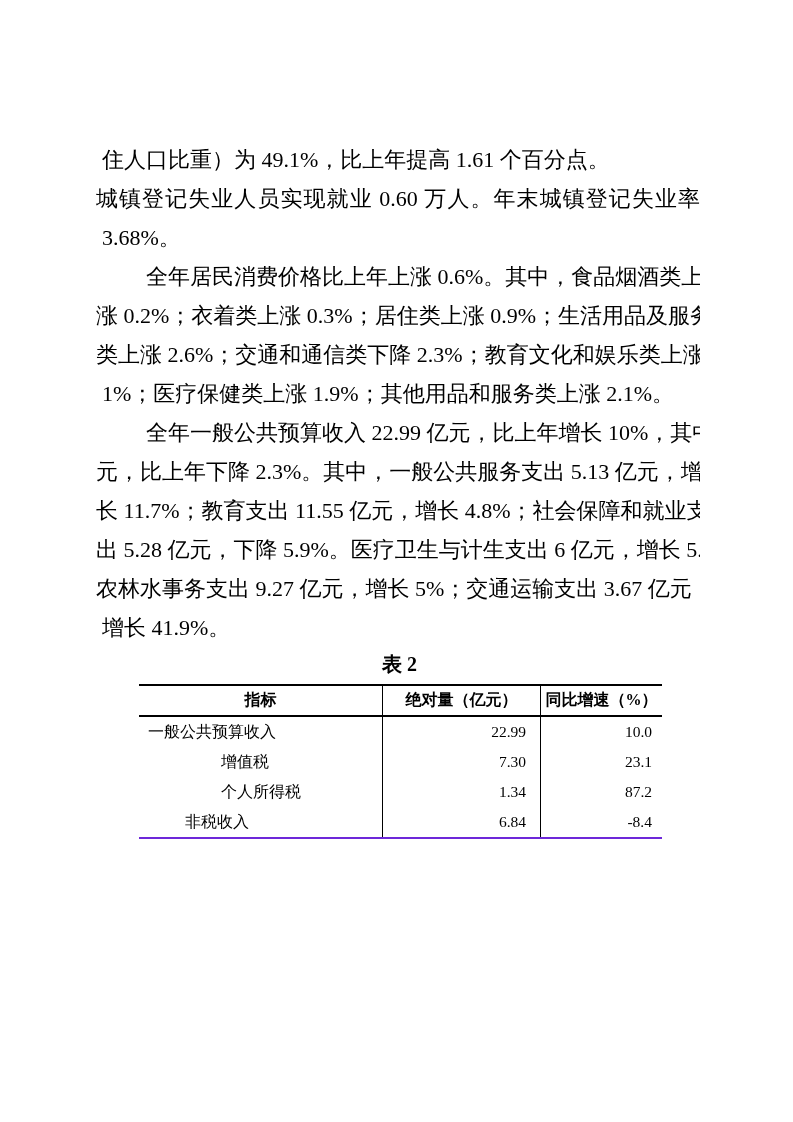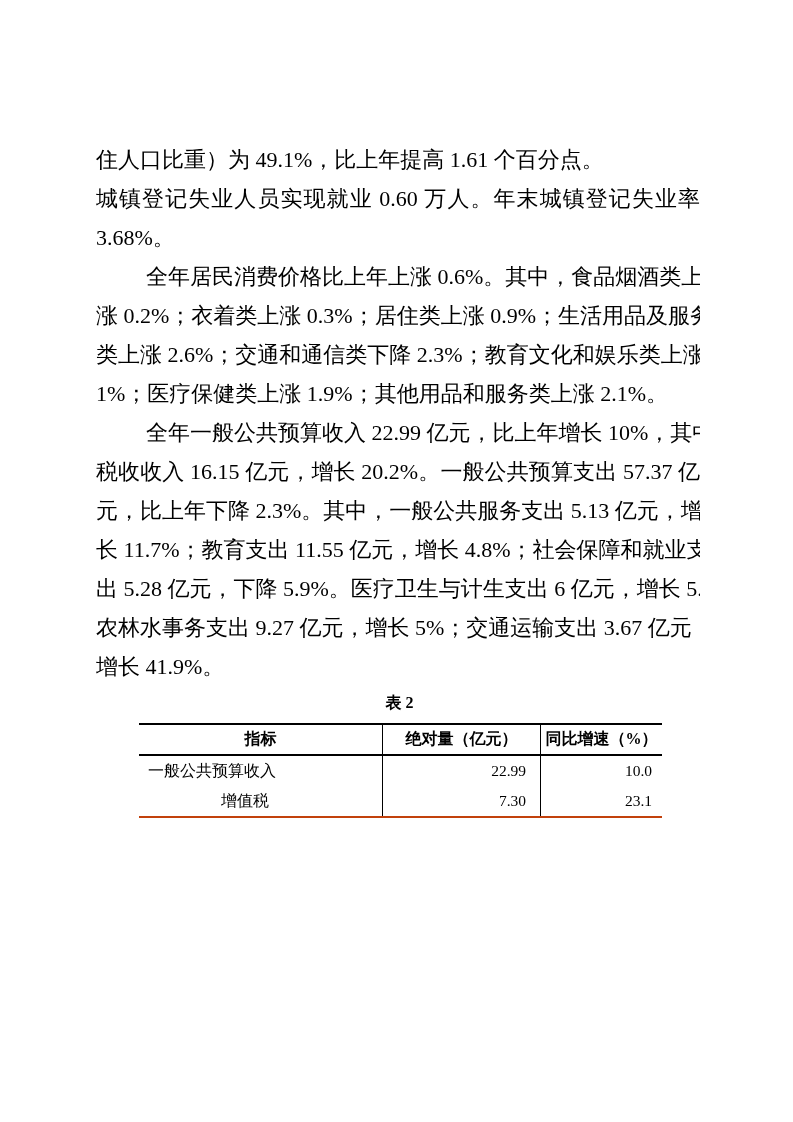--- a/index.html
+++ b/index.html
@@ -29,41 +29,42 @@
     height: 39px;
     text-align: justify;
     text-align-last: justify;
     white-space: nowrap;
     overflow: hidden;
     color: #000000;
   }
   .line.end {
     text-align: left;
     text-align-last: left;
+    margin-left: 6px;
   }
   .line.indent {
     text-indent: 50px;
   }
   .table-caption {
     width: 521px;
     margin: 4px 0 7px 43px;
     display: flex;
     justify-content: center;
     gap: 26px;
     font-weight: bold;
-    font-size: 16px;
+    font-size: 20px;
     line-height: 26px;
   }
   table.fiscal-table {
     width: 521px;
     margin-left: 43px;
     border-collapse: collapse;
     table-layout: fixed;
     border-top: 2px solid #000000;
-    border-bottom: 2px solid #c2410c;
+    border-bottom: 2px solid #6d28d9;
     font-size: 16px;
   }
   table.fiscal-table th {
     font-weight: bold;
     text-align: center;
     height: 29px;
     padding: 0;
     border-bottom: 2px solid #000000;
   }
   table.fiscal-table th:nth-child(1),
@@ -103,21 +104,20 @@
   <div class="text-column">
 
     <div class="line end">住人口比重）为 49.1%，比上年提高 1.61 个百分点。</div>
     <div class="line">城镇登记失业人员实现就业 0.60 万人。年末城镇登记失业率</div>
     <div class="line end">3.68%。</div>
     <div class="line indent">全年居民消费价格比上年上涨 0.6%。其中，食品烟酒类上</div>
     <div class="line">涨 0.2%；衣着类上涨 0.3%；居住类上涨 0.9%；生活用品及服务</div>
     <div class="line">类上涨 2.6%；交通和通信类下降 2.3%；教育文化和娱乐类上涨</div>
     <div class="line end">1%；医疗保健类上涨 1.9%；其他用品和服务类上涨 2.1%。</div>
     <div class="line indent">全年一般公共预算收入 22.99 亿元，比上年增长 10%，其中</div>
-    <div class="line">税收收入 16.15 亿元，增长 20.2%。一般公共预算支出 57.37 亿</div>
     <div class="line">元，比上年下降 2.3%。其中，一般公共服务支出 5.13 亿元，增</div>
     <div class="line">长 11.7%；教育支出 11.55 亿元，增长 4.8%；社会保障和就业支</div>
     <div class="line">出 5.28 亿元，下降 5.9%。医疗卫生与计生支出 6 亿元，增长 5.6%；</div>
     <div class="line">农林水事务支出 9.27 亿元，增长 5%；交通运输支出 3.67 亿元，</div>
     <div class="line end">增长 41.9%。</div>
 
     <div class="table-caption">
       <span>表 2</span>
     </div>
 
@@ -133,17 +133,27 @@
         <tr>
           <td class="lbl" data-indent="0">一般公共预算收入</td>
           <td class="num abs">22.99</td>
           <td class="num gro">10.0</td>
         </tr>
         <tr>
           <td class="lbl" data-indent="2">增值税</td>
           <td class="num abs">7.30</td>
           <td class="num gro">23.1</td>
         </tr>
+        <tr>
+          <td class="lbl" data-indent="2">个人所得税</td>
+          <td class="num abs">1.34</td>
+          <td class="num gro">87.2</td>
+        </tr>
+        <tr>
+          <td class="lbl" data-indent="1">非税收入</td>
+          <td class="num abs">6.84</td>
+          <td class="num gro">-8.4</td>
+        </tr>
       </tbody>
     </table>
 
   </div>
 </div>
 
 </body></html>

